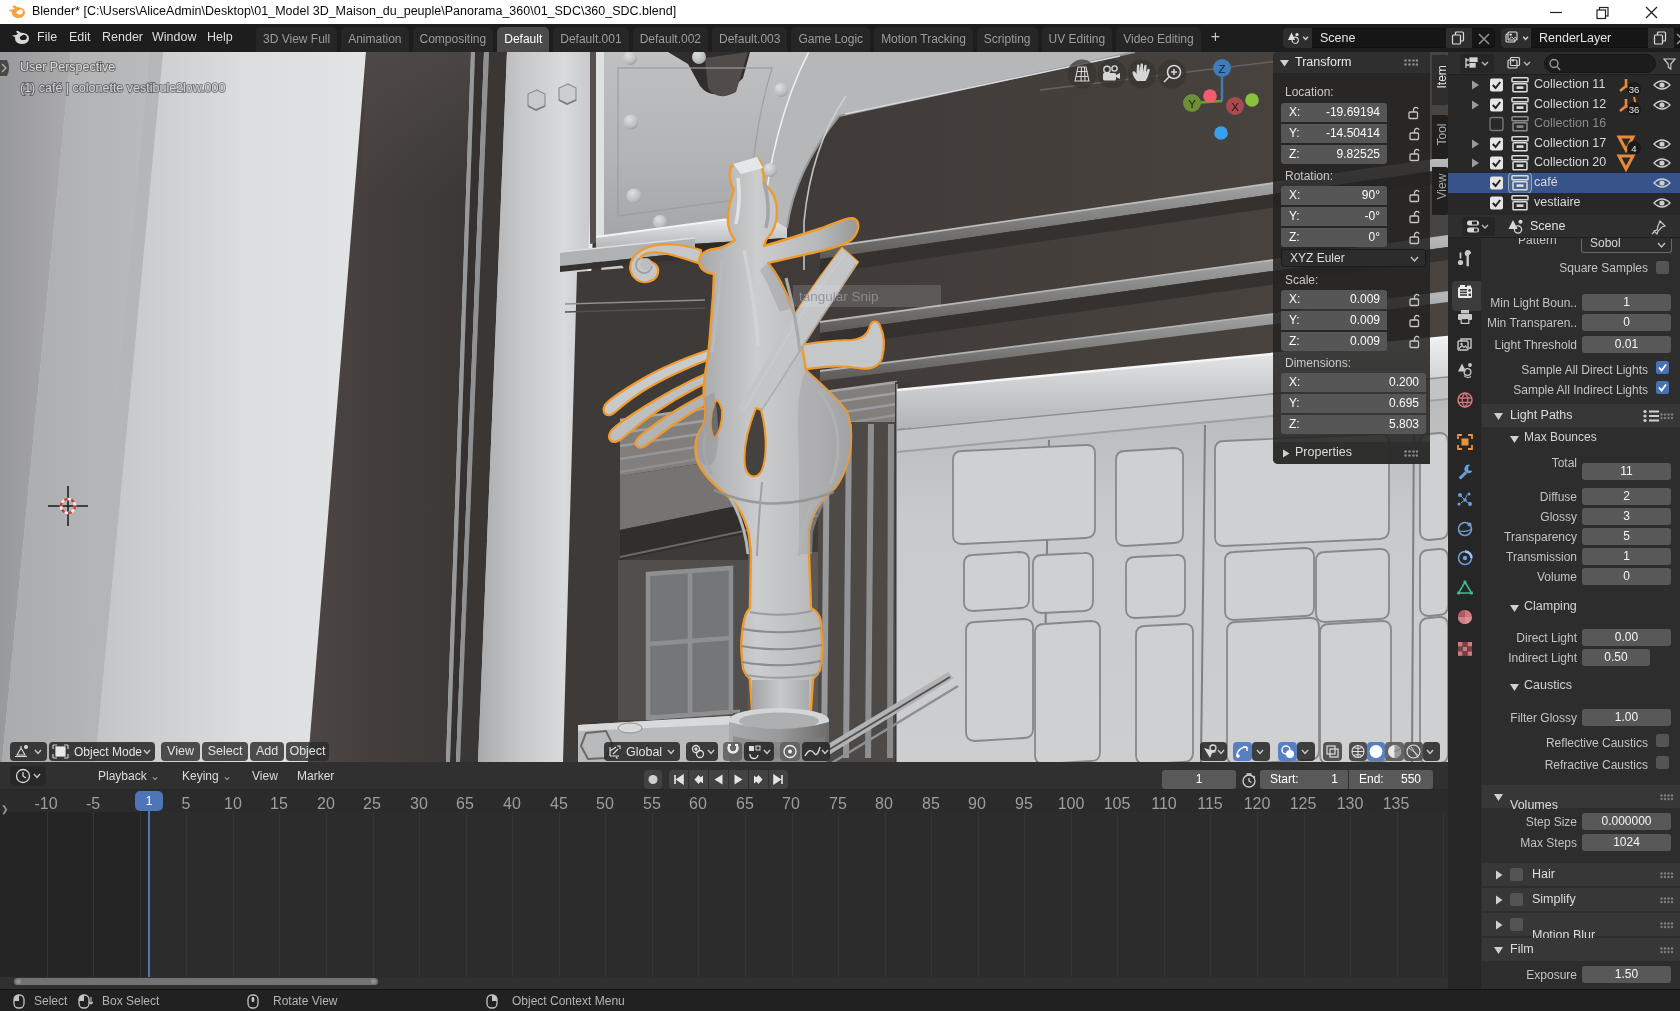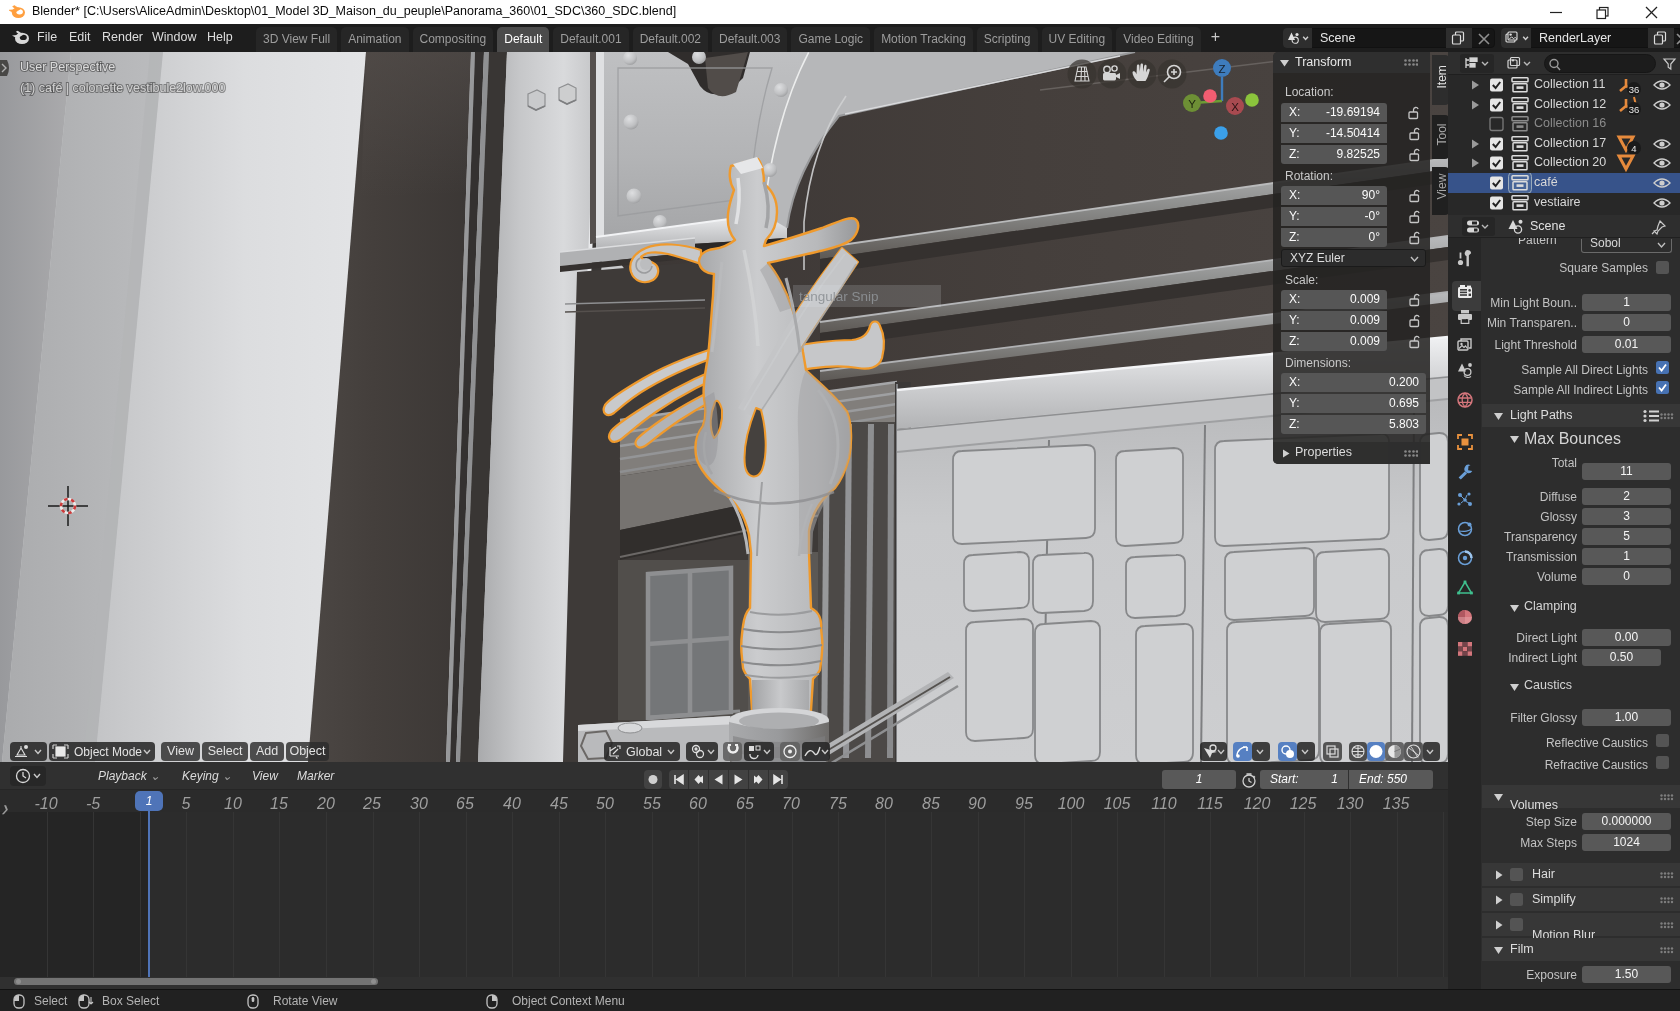--- a/index.html
+++ b/index.html
@@ -30,21 +30,21 @@
   .nfield .nv { position:absolute; right:7px; top:2px;text-align:right; }
   .nfield.nfw { width:145px; }
   .vtab { position:absolute; left:1432px; width:17px; border-radius:0 4px 4px 0; }
   .vtab span { position:absolute; left:1px; top:50%; transform:translate(-0%,-50%) rotate(-90deg);
      transform-origin:center; display:block; width:17px; text-align:center; font-size:12px; white-space:nowrap; }
   .vhw { position:absolute; top:690px; height:19px; background:rgba(35,35,35,0.85); border-radius:4px;
      color:#e3e3e3; font-size:12.5px; }
   .vbtn { text-align:center; line-height:18px; background:rgba(44,44,44,0.82); }
 
   
-  #timeline { font-size:12px; color:#d4d4d4;font-style:italic; }
+  #timeline { font-size:12px; color:#d4d4d4; }
   .tbtn { position:absolute; top:8px; height:19px; background:#424242; }
   .tnum { position:absolute; top:33px; font-size:16px; color:#9e9e9e; transform:translateX(-50%); }
   .otext { position:absolute; left:86px; top:2px; font-size:12.5px; color:#d8d8d8; white-space:nowrap; }
   .prow-label { position:absolute; font-size:12px; color:#c3c3c3; text-align:right; right:108px; }
   .pfield { position:absolute; left:134px; width:89px; height:17px; background:#585858; border-radius:3px;
      font-size:12px; color:#f5f5f5; text-align:center; line-height:17px; }
   .phead { position:absolute; left:34px; width:198px; height:23px; background:#373737; font-size:12.5px; color:#dddddd; }
   .pcheck { position:absolute; width:13px; height:13px; border-radius:2.5px; background:#545454; }
   .pcheck.on { background:#4772b3; }
 </style>
@@ -791,21 +791,21 @@
     <div class="tbtn" style="left:769px;width:19px;border-radius:0 4px 4px 0"><svg width="19" height="19">
           <path d="M13,5 v9 M5,5.5 l6,4 l-6,4 Z" stroke="#e5e5e5" stroke-width="1.6" fill="#e5e5e5"></path>
         </svg></div>
 
     <div class="abs" style="left:1162px;top:8px;width:74px;height:19px;background:#595959;border-radius:3px;text-align:center;line-height:19px;color:#fff">1</div>
     <svg class="abs" style="left:1240px;top:9px" width="19" height="18">
         <circle cx="9" cy="10" r="6" fill="none" stroke="#cfcfcf" stroke-width="1.3"></circle>
         <path d="M9,7 v3 l2.5,1.5 M6.5,3 l5,0 M13.5,5 l1.5,1.5" stroke="#cfcfcf" stroke-width="1.3" fill="none"></path>
       </svg>
     <div class="abs" style="left:1260px;top:8px;width:88px;height:19px;background:#595959;border-radius:3px 0 0 3px;line-height:19px;color:#fff"><span style="margin-left:10px">Start:</span><span style="float:right;margin-right:10px">1</span></div>
-    <div class="abs" style="left:1349px;top:8px;width:84px;height:19px;background:#595959;border-radius:0 3px 3px 0;line-height:19px;color:#fff"><span style="margin-left:10px">End:</span><span style="float:right;margin-right:26px">550</span></div>
+    <div class="abs" style="left:1349px;top:8px;width:84px;height:19px;background:#595959;border-radius:0 3px 3px 0;line-height:19px;color:#fff"><span style="margin-left:10px">End:</span><span style="float:right;margin-right:12px">550</span></div>
 
     <div class="abs" style="left:0;top:28px;width:1448px;height:22px;background:#2b2b2b;"></div>
     <div id="ruler">
         <div class="tnum" style="left:46px">-10</div>
         <div class="tnum" style="left:93px">-5</div>
         <div class="tnum" style="left:186px">5</div>
         <div class="tnum" style="left:233px">10</div>
         <div class="tnum" style="left:279px">15</div>
         <div class="tnum" style="left:326px">20</div>
         <div class="tnum" style="left:372px">25</div>
@@ -1174,41 +1174,41 @@
           <rect x="6" y="1.5" width="10" height="2"></rect>
           <circle cx="2" cy="7" r="1.6"></circle>
           <rect x="6" y="6" width="10" height="2"></rect>
           <circle cx="2" cy="11.5" r="1.6"></circle>
           <rect x="6" y="10.5" width="10" height="2"></rect>
         </g>
       </svg>
     <svg class="abs" style="left:62px;top:219px" width="10" height="10">
         <path d="M0,2 L9,2 L4.5,9 Z" fill="#cfcfcf"></path>
       </svg>
-      <div class="abs" style="left:76px;top:215px;font-size:16px;color:#d5d5d5">Max Bounces</div>
+      <div class="abs" style="left:76px;top:215px;font-size:12px;color:#d5d5d5">Max Bounces</div>
     <div class="prow-label" style="top:241px;right:103px;left:auto;width:110px">Total</div>
     <div class="pfield" style="top:248px;left:134px;width:89px">11</div>
     <div class="prow-label" style="top:275px;right:103px;left:auto;width:110px">Diffuse</div>
     <div class="pfield" style="top:273px;left:134px;width:89px">2</div>
     <div class="prow-label" style="top:295px;right:103px;left:auto;width:110px">Glossy</div>
     <div class="pfield" style="top:293px;left:134px;width:89px">3</div>
     <div class="prow-label" style="top:315px;right:103px;left:auto;width:110px">Transparency</div>
     <div class="pfield" style="top:313px;left:134px;width:89px">5</div>
     <div class="prow-label" style="top:335px;right:103px;left:auto;width:110px">Transmission</div>
     <div class="pfield" style="top:333px;left:134px;width:89px">1</div>
     <div class="prow-label" style="top:355px;right:103px;left:auto;width:110px">Volume</div>
     <div class="pfield" style="top:353px;left:134px;width:89px">0</div>
     <svg class="abs" style="left:62px;top:388px" width="10" height="10">
         <path d="M0,2 L9,2 L4.5,9 Z" fill="#cfcfcf"></path>
       </svg>
       <div class="abs" style="left:76px;top:384px;font-size:12.5px;color:#d5d5d5">Clamping</div>
     <div class="prow-label" style="top:416px;right:103px;left:auto;width:110px">Direct Light</div>
     <div class="pfield" style="top:414px;left:134px;width:89px">0.00</div>
     <div class="prow-label" style="top:436px;right:103px;left:auto;width:110px">Indirect Light</div>
-    <div class="pfield" style="top:434px;left:134px;width:79px">0.50</div>
+    <div class="pfield" style="top:434px;left:134px;width:68px">0.50</div>
     <svg class="abs" style="left:62px;top:467px" width="10" height="10">
         <path d="M0,2 L9,2 L4.5,9 Z" fill="#cfcfcf"></path>
       </svg>
       <div class="abs" style="left:76px;top:463px;font-size:12.5px;color:#d5d5d5">Caustics</div>
     <div class="prow-label" style="top:496px;right:103px;left:auto;width:110px">Filter Glossy</div>
     <div class="pfield" style="top:494px;left:134px;width:89px">1.00</div>
     <div class="prow-label" style="top:521px;right:32px;left:auto;width:150px;white-space:nowrap">Reflective Caustics</div>
     <div class="pcheck" style="left:208px;top:519px"></div>
     <div class="prow-label" style="top:543px;right:32px;left:auto;width:150px;white-space:nowrap">Refractive Caustics</div>
     <div class="pcheck" style="left:208px;top:541px"></div>

